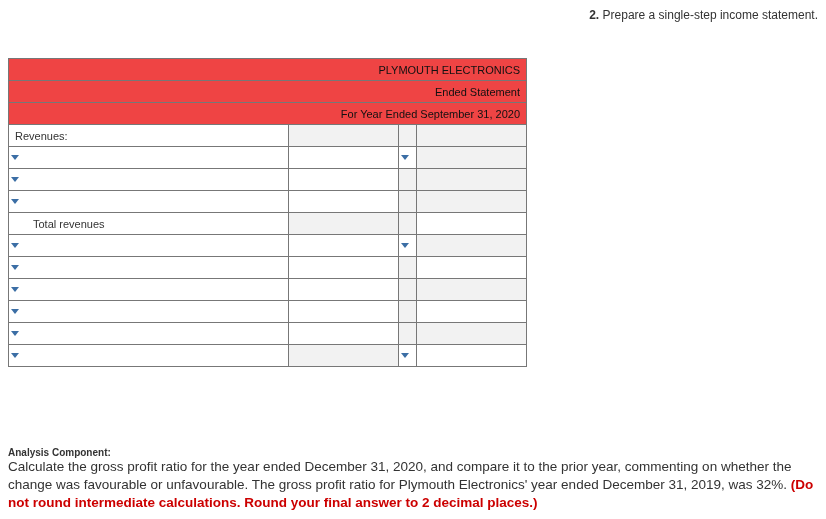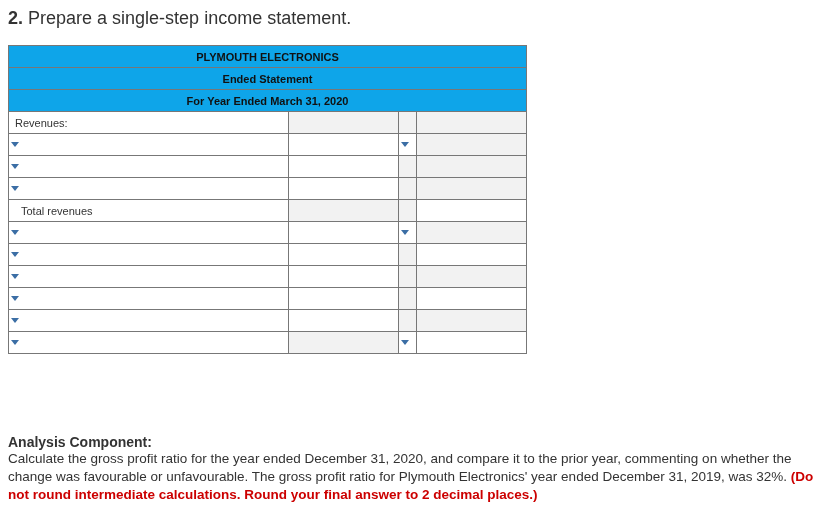--- a/index.html
+++ b/index.html
@@ -4,87 +4,88 @@
   <style>
     * { box-sizing: border-box; margin: 0; padding: 0; }
     body {
       font-family: Arial, sans-serif;
       font-size: 12px;
       padding: 8px;
       width: 826px;
       color: #333;
     }
     .question-text {
-      font-size: 18px;
-      margin-bottom: 16px;
+      font-size: 12px;
+      margin-bottom: 36px;
+      text-align: right;
     }
     .question-text .num {
       font-weight: bold;
     }
     table.income {
       border-collapse: collapse;
       margin-bottom: 80px;
     }
     table.income td {
       border: 1px solid #777;
       height: 22px;
       padding: 2px 6px;
       font-size: 11px;
     }
     .header-row td {
-      background-color: #0ea5e9;
-      text-align: center;
+      background-color: #ef4444;
+      text-align: right;
       font-size: 11px;
-      font-weight: bold;
+      font-weight: normal;
       color: #111;
     }
     .col-a { width: 280px; }
     .col-b { width: 110px; }
     .col-c { width: 18px; }
     .col-d { width: 110px; }
-    .col-a.indent1 { padding-left: 12px; }
+    .col-a.indent1 { padding-left: 24px; }
     .blank-cell { background: #fff; }
     .grey-cell { background: #f2f2f2; }
     .dropdown-cell {
       position: relative;
       background: #fff;
     }
     .dropdown-cell::before {
       content: '';
       position: absolute;
       left: 2px;
       top: 8px;
       width: 0; height: 0;
       border-left: 4px solid transparent;
       border-right: 4px solid transparent;
       border-top: 5px solid #3b6ea5;
     }
     .analysis { margin-top: 20px; }
-    .analysis-title { font-weight: bold; font-size: 14px; }
+    .analysis-title { font-weight: bold; font-size: 10px; }
     .analysis-body { font-size: 13.5px; line-height: 1.35; }
     .red-text { color: #cc0000; font-weight: bold; }
   </style>
 </head>
 <body>
 
 <div class="question-text">
   <span class="num">2.</span>
   <span>Prepare a single-step income statement.</span>
 </div>
 
 <table class="income">
   <tbody>
       <tr class="header-row">
     <td colspan="4">PLYMOUTH ELECTRONICS</td>
   </tr>
   <tr class="header-row">
     <td colspan="4">Ended Statement</td>
   </tr>
   <tr class="header-row">
-    <td colspan="4">For Year Ended March 31, 2020</td>
+    <td colspan="4">For Year Ended September 31, 2020</td>
   </tr>
   <tr>
     <td class="col-a">Revenues:</td>
     <td class="col-b grey-cell"></td>
     <td class="col-c grey-cell"></td>
     <td class="col-d grey-cell"></td>
   </tr>
   <tr>
     <td class="col-a dropdown-cell"></td>
     <td class="col-b blank-cell"></td>

